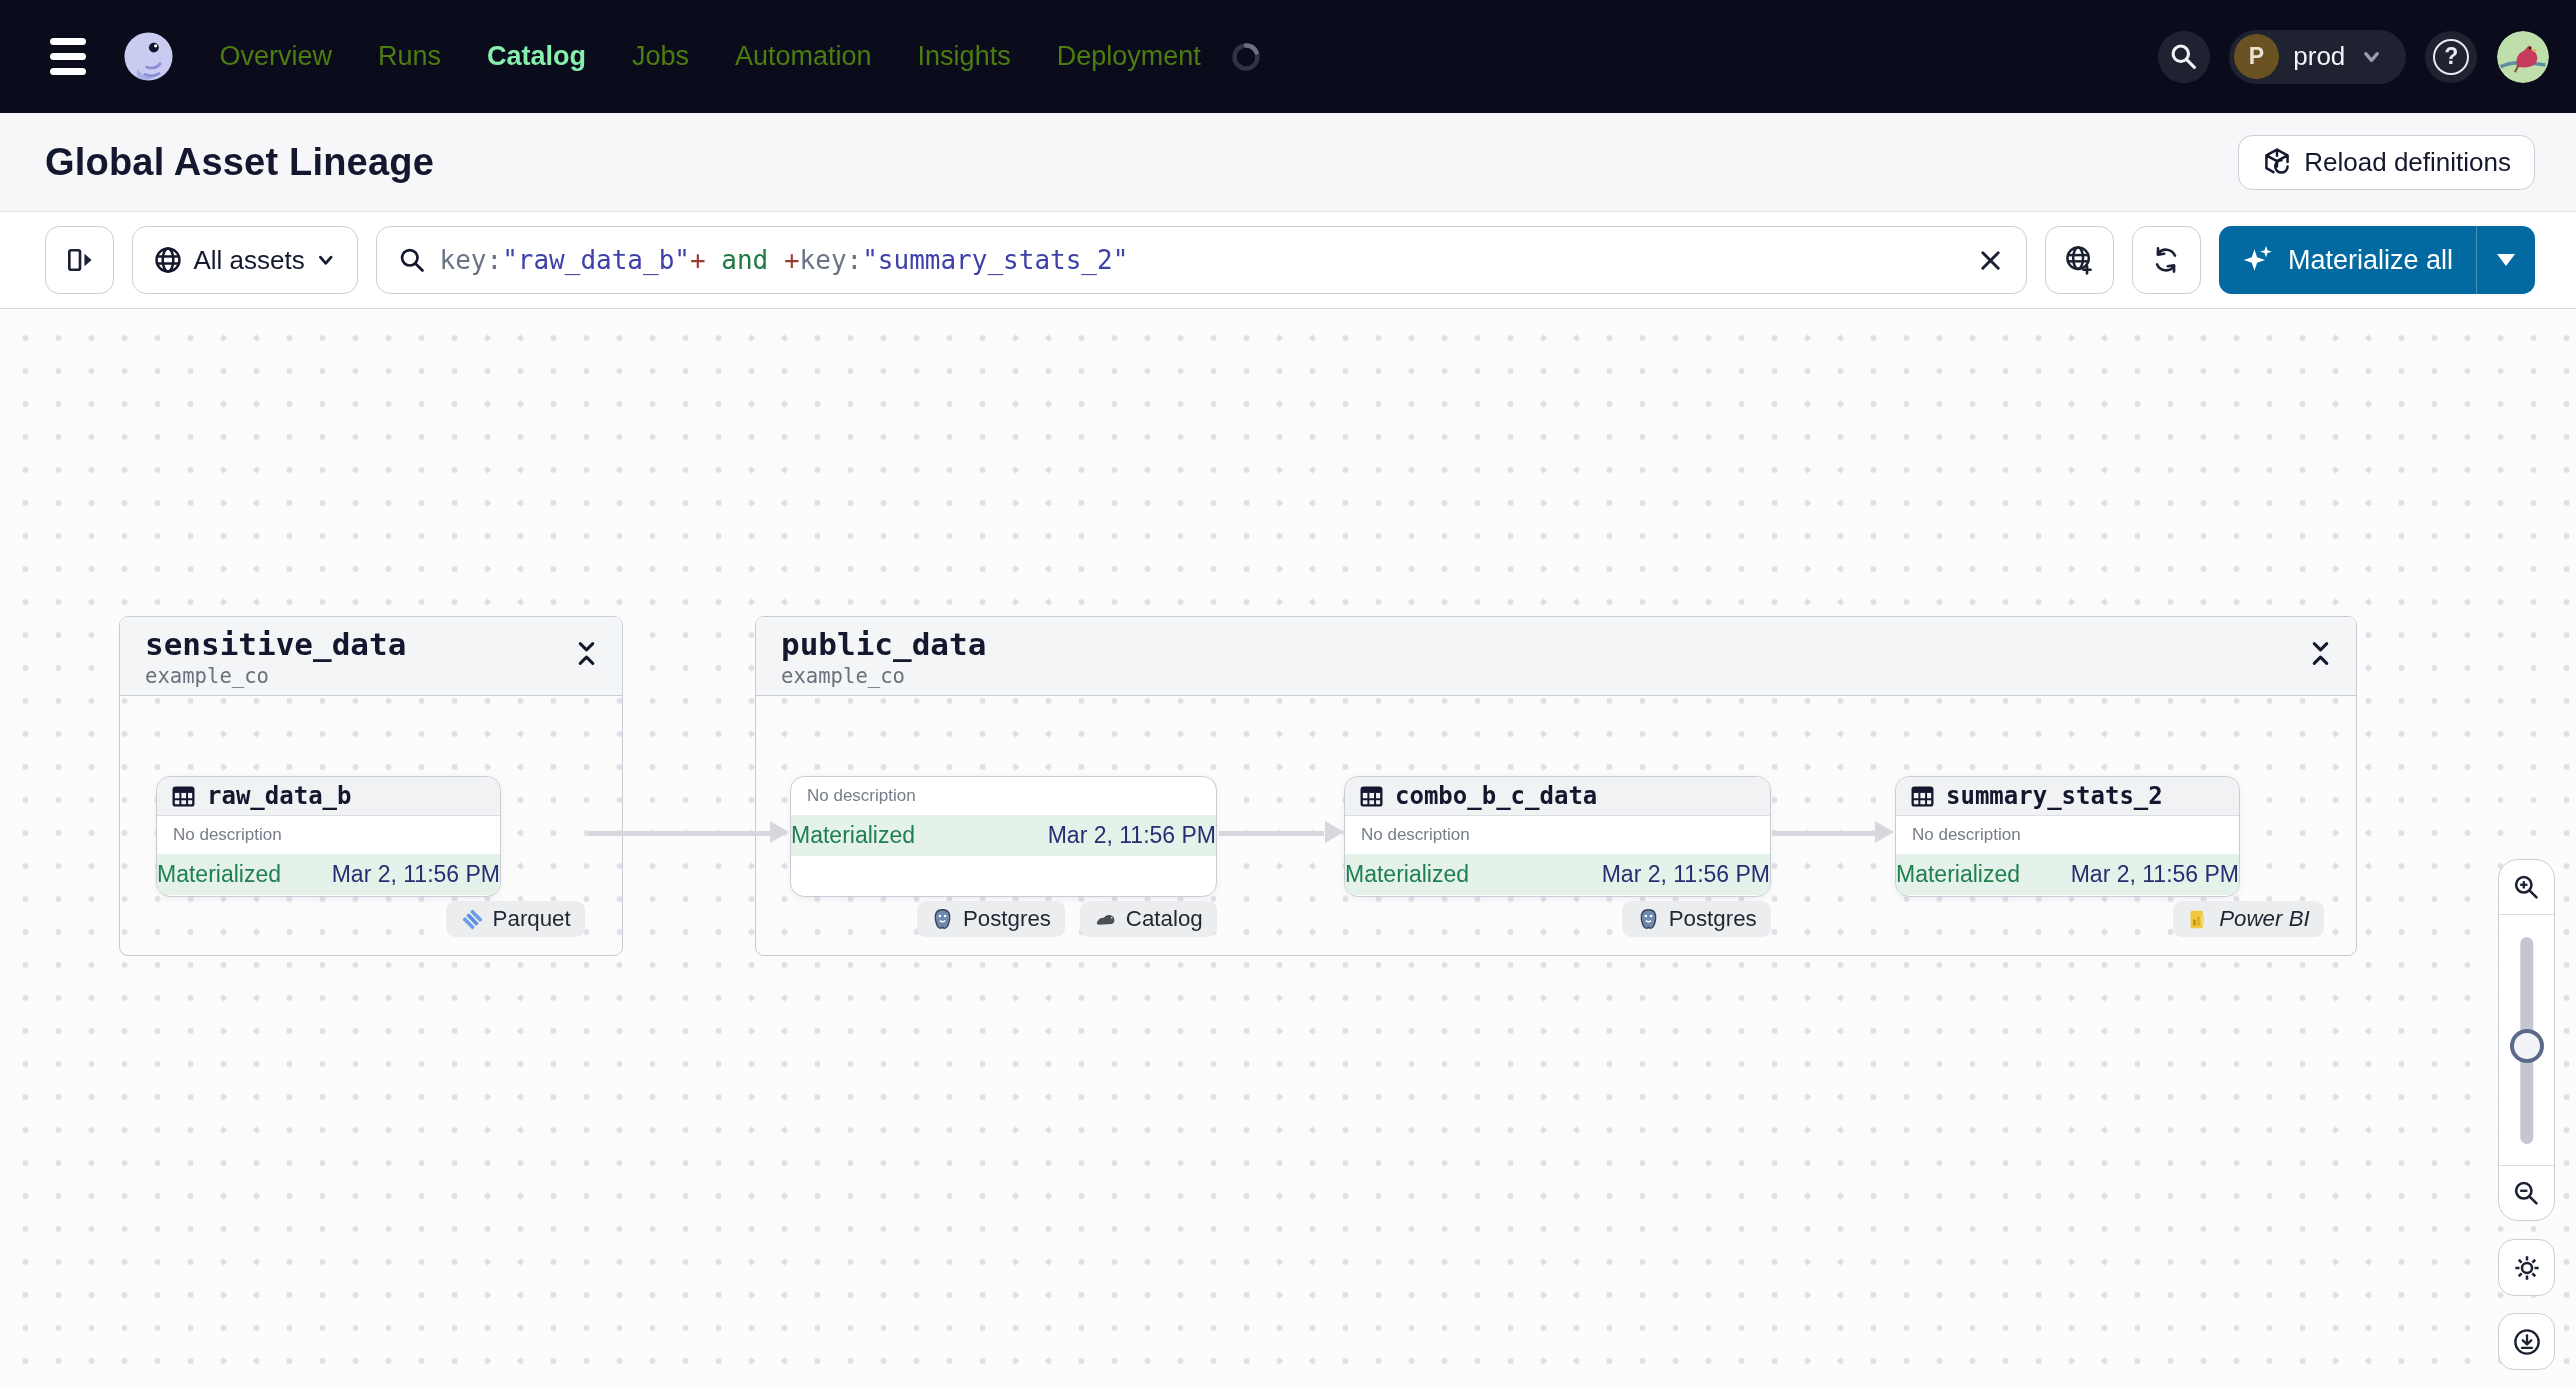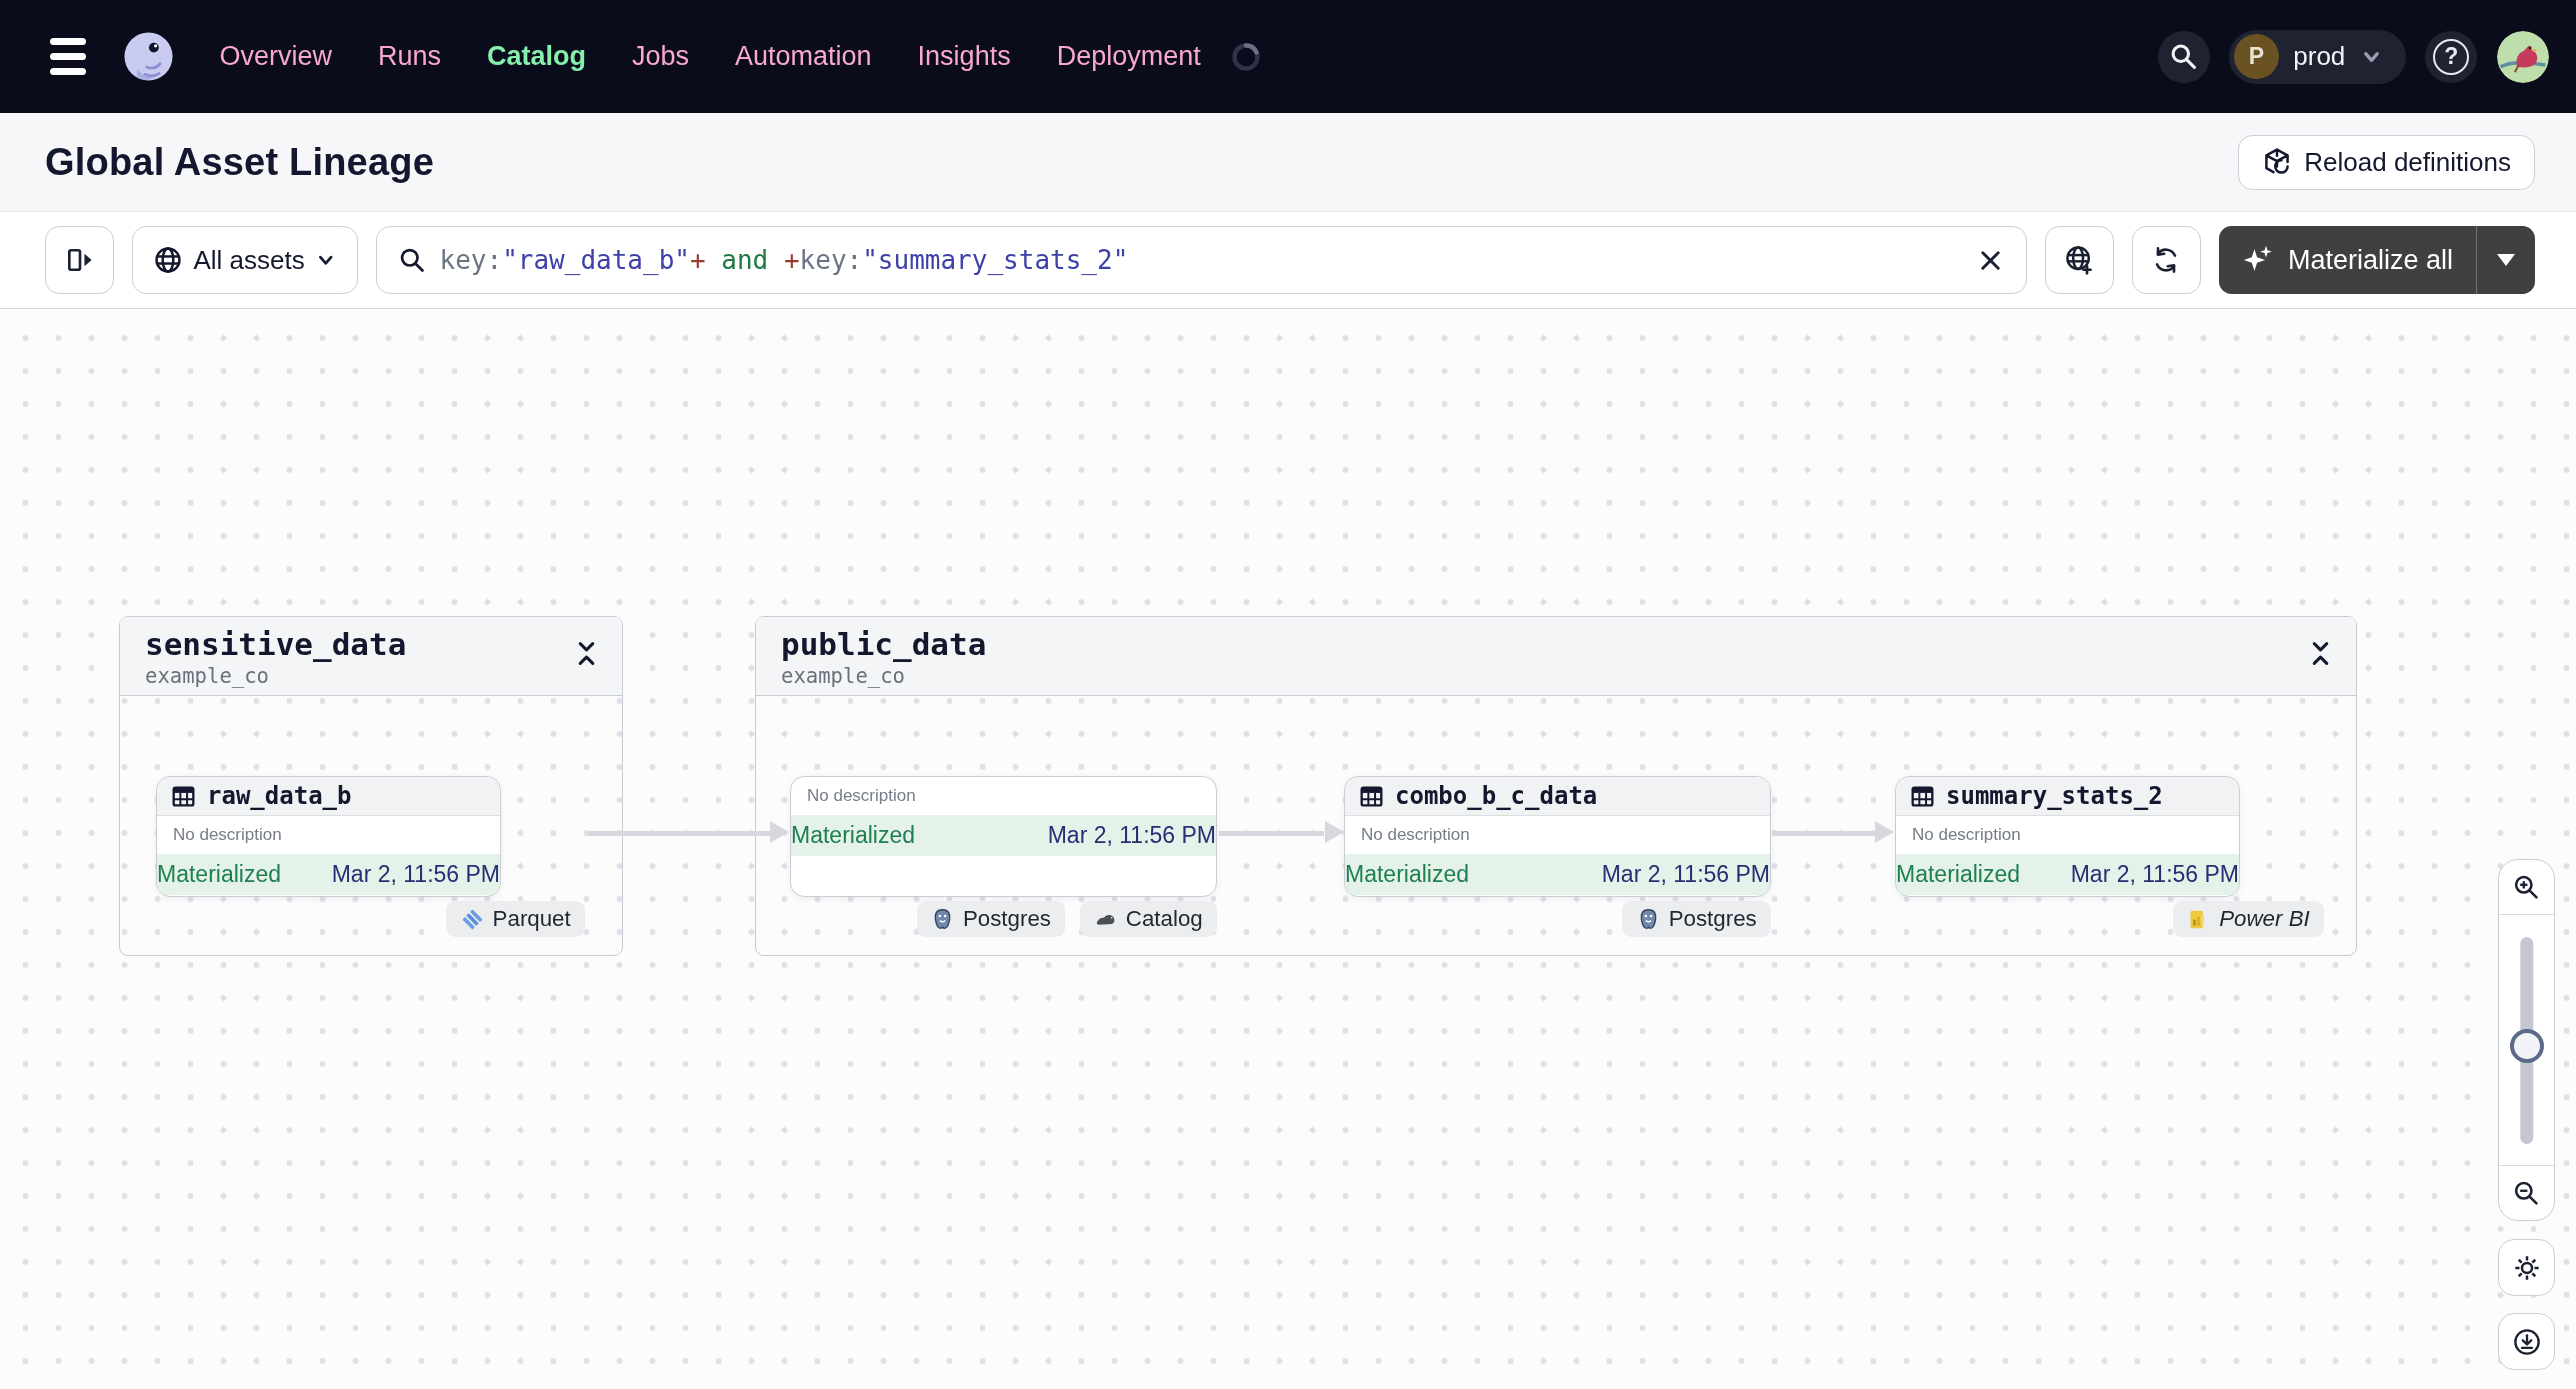--- a/index.html
+++ b/index.html
@@ -6,21 +6,21 @@
   html,body { width:2576px; height:1389px; overflow:hidden; }
   body { font-family:"Liberation Sans", sans-serif; background:#FCFCFD; }
   .mono { font-family:"DejaVu Sans Mono","Liberation Mono",monospace; }
 
   
   .topnav { height:113px; background:#0A0C1B; display:flex; align-items:center; padding:0 27px; }
   .hamburger { width:57px; height:57px; display:flex; flex-direction:column; justify-content:center; gap:8px; cursor:pointer; margin:0 12.5px 0 12.5px; }
   .hamburger i { display:block; height:7.2px; width:36px; margin-left:10.7px; background:#FFFFFF; border-radius:3.6px; }
   .logo { width:57px; height:57px; margin:0 23px 0 10.7px; }
   .navlinks { display:flex; align-items:center; gap:46px; margin-left:19.7px; }
-  .navlink { font-size:27px; color:#f9a8d4; cursor:pointer; }
+  .navlink { font-size:27px; color:#4d7c0f; cursor:pointer; }
   .navlink.active { color:#86efac; font-weight:700; }
   .nav-spinner { width:30px; height:30px; margin-left:-16px; }
   .topnav-right { margin-left:auto; display:flex; align-items:center; gap:19.7px; }
   .circle-btn { width:52px; height:52px; border-radius:50%; background:#1E2231; display:flex; align-items:center; justify-content:center; cursor:pointer; }
   .env-pill { height:54px; border-radius:27px; background:#1E2231; display:flex; align-items:center; gap:14.3px; padding:0 23px 0 4.5px; cursor:pointer; }
   .env-avatar { width:45px; height:45px; border-radius:50%; background:#6A5223; color:#E7E2D4; font-size:23px; font-weight:700; display:flex; align-items:center; justify-content:center; }
   .env-label { color:#F4F5F8; font-size:26px; }
   .help-q { width:36px; height:36px; border-radius:50%; border:2.7px solid #E8EAF0; color:#E8EAF0; font-size:23px; font-weight:700; display:flex; align-items:center; justify-content:center; }
   .user-avatar { width:52px; height:52px; border-radius:50%; overflow:hidden; cursor:pointer; }
 
@@ -33,21 +33,21 @@
   .toolbar { height:97px; background:#FFFFFF; border-bottom:1.8px solid #D8DADF; display:flex; align-items:center; padding:0 41px 0 45px; gap:18px; }
   .tool-btn { height:68px; min-width:69px; background:#FFFFFF; border:1.8px solid #C9CED7; border-radius:14.3px; display:flex; align-items:center; justify-content:center; gap:10.7px; cursor:pointer; color:#1B2133; }
   .assets-dd { padding:0 19.7px; font-size:26px; color:#14182E; }
   .searchbox { flex:1; height:68px; border:1.8px solid #C9CED7; border-radius:14.3px; display:flex; align-items:center; padding:0 21.5px; gap:12.5px; background:#FFFFFF; }
   .query { font-size:26px; letter-spacing:0; white-space:pre; }
   .tok-key { color:#6A7384; }
   .tok-str { color:#3E41A8; }
   .tok-op  { color:#9A3B32; }
   .tok-and { color:#1E7A44; }
   .clear-x { margin-left:auto; cursor:pointer; display:flex; align-items:center; }
-  .materialize { height:68px; background:#404040; border-radius:12.5px; display:flex; align-items:center; color:#FFFFFF; cursor:pointer; overflow:hidden; }
+  .materialize { height:68px; background:#0369a1; border-radius:12.5px; display:flex; align-items:center; color:#FFFFFF; cursor:pointer; overflow:hidden; }
   .materialize .main { display:flex; align-items:center; gap:14.3px; padding:0 23px; font-size:27px; }
   .materialize .caret-sec { width:59px; align-self:stretch; display:flex; align-items:center; justify-content:center; border-left:1.8px solid rgba(255,255,255,.28); }
   .caret-down { width:0; height:0; border-left:9.8px solid transparent; border-right:9.8px solid transparent; border-top:12.5px solid #FFFFFF; }
 
   
   .graph { position:relative; height:1081px; background-color:#FCFCFD;
            background-image:radial-gradient(circle, #DFE1E6 3.1px, transparent 3.1px);
            background-size:33px 33px; background-position:9px 12.5px; }
   .group { position:absolute; top:307px; height:340px; border:1.8px solid #C8CBD3; border-radius:9px; }
   .group-header { height:79px; background:#F4F5F7; border-bottom:1.8px solid #C8CBD3; border-radius:7.2px 7.2px 0 0; padding:9px 21.5px 0 25px; position:relative; }

